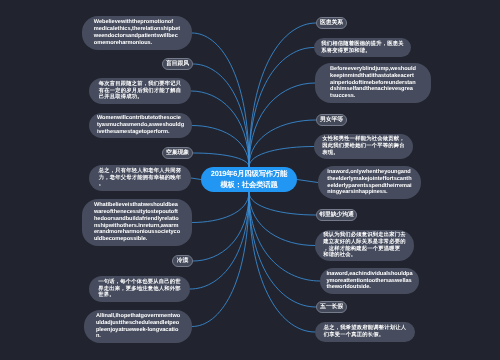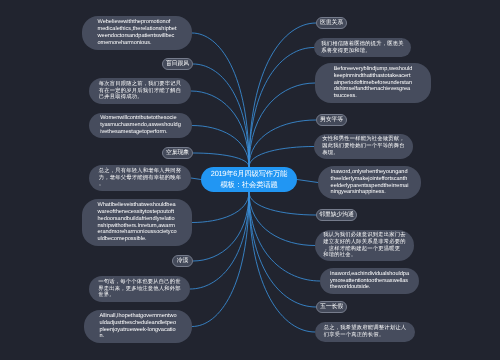--- a/index.html
+++ b/index.html
@@ -1,20 +1,20 @@
 <!DOCTYPE html>
 <html><head>
 <meta charset="utf-8">
 <title>2019年6月四级写作万能模板：社会类话题</title>
 <style>
   html,body{margin:0;padding:0;}
   body{width:500px;height:360px;background:#21242f;overflow:hidden;
        font-family:"Liberation Sans","DejaVu Sans",sans-serif;
        -webkit-font-smoothing:antialiased;text-rendering:geometricPrecision;}
-  #canvas{position:relative;width:500px;height:268px;}
+  #canvas{position:relative;width:500px;height:268px;font-weight:bold;}
   svg.edge-layer{position:absolute;left:0;top:0;width:500px;height:360px;}
   .node{position:absolute;box-sizing:border-box;color:#ffffff;display:flex;
         align-items:center;justify-content:center;overflow:hidden;}
   .node .label{display:block;}
   .body-node{background:#464c5d;border-radius:16px;}
   .body-node .label{font-size:5.6px;line-height:6.95px;text-align:left;
         letter-spacing:-0.02px;white-space:pre;}
   .body-node .label.cjk{font-size:5.3px;letter-spacing:0.2px;}
   .leaf-node{background:#434959;border:0.8px solid #767c8c;border-radius:7px;}
   .leaf-node .label{font-size:5.9px;line-height:7px;letter-spacing:-0.1px;white-space:nowrap;}

